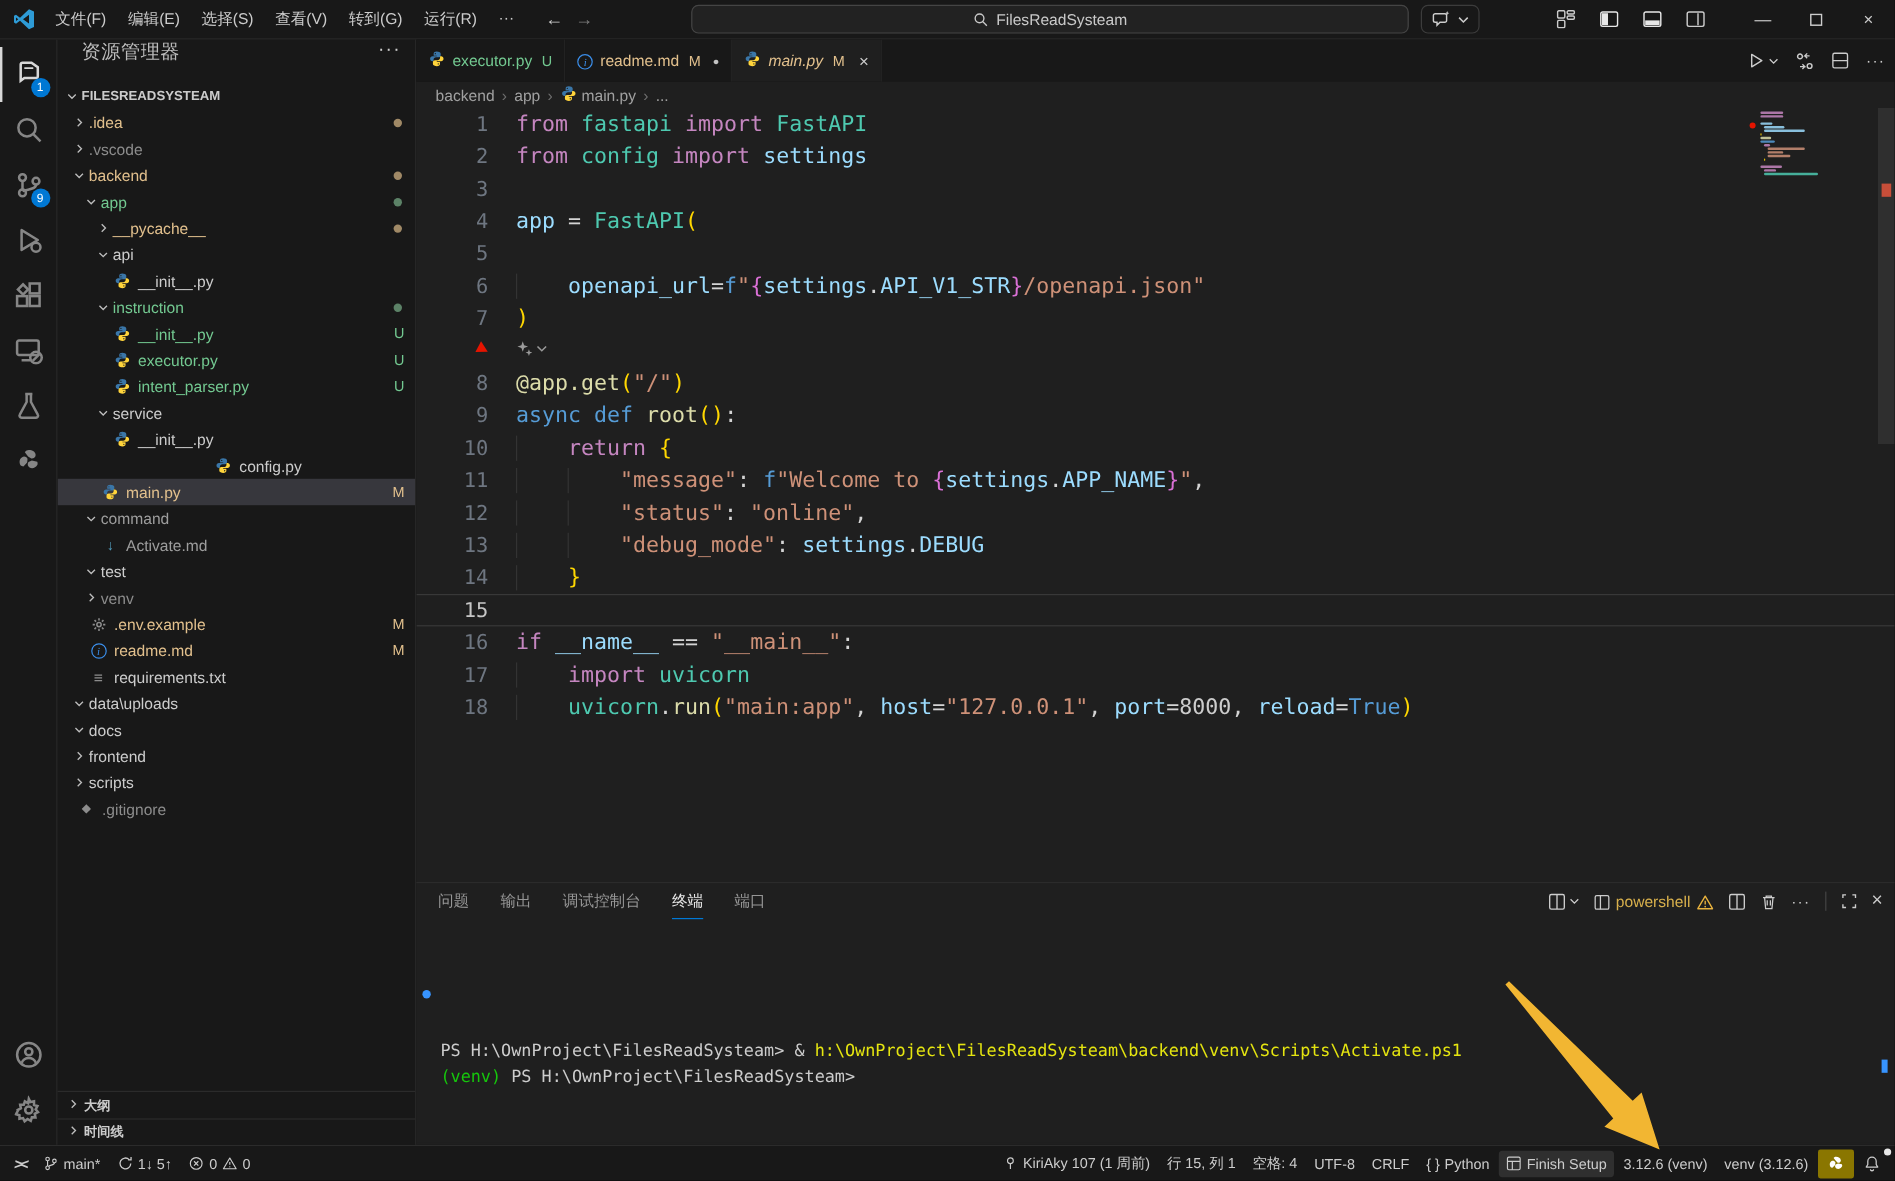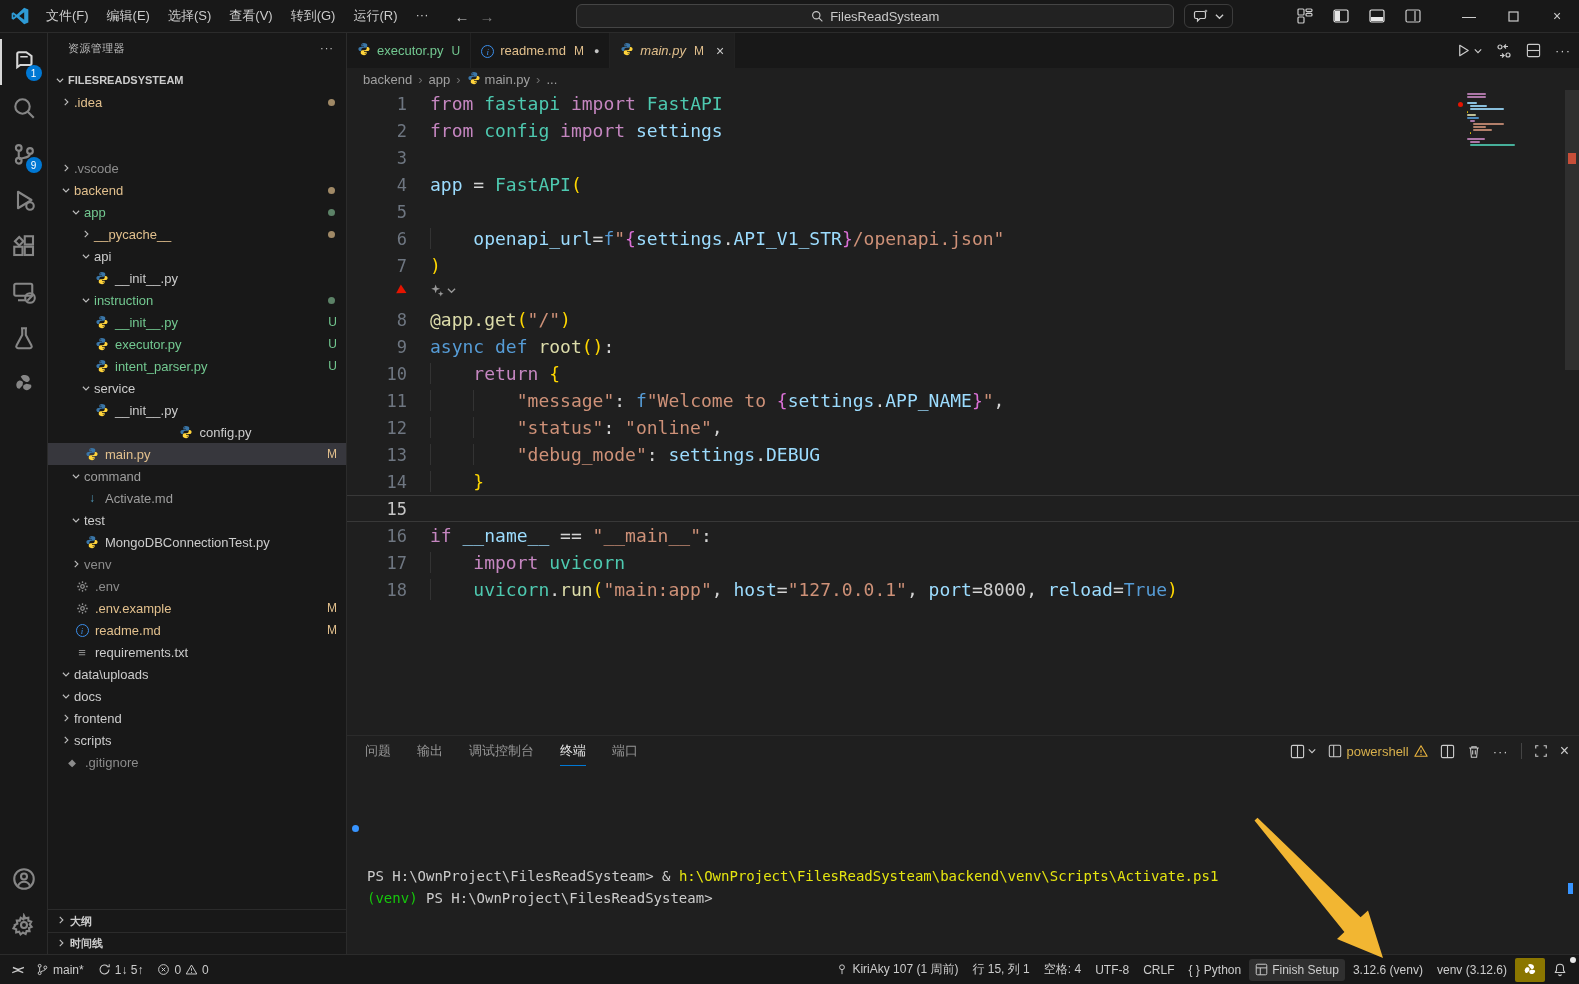--- a/index.html
+++ b/index.html
@@ -24,21 +24,21 @@
   
   .main{display:flex;height:921px;}
   .activitybar{width:48px;background:#181818;border-right:1px solid #2b2b2b;display:flex;flex-direction:column;align-items:center;padding-top:6px;}
   .act-item{position:relative;width:48px;height:46px;display:flex;align-items:center;justify-content:center;color:#868686;}
   .act-item.active{color:#d7d7d7;box-shadow:inset 2px 0 0 #d7d7d7;}
   .act-badge{position:absolute;right:6px;bottom:4px;min-width:16px;height:16px;border-radius:9px;background:#0078d4;
     color:#fff;font-size:10px;display:flex;align-items:center;justify-content:center;padding:0 3px;}
   .act-bottom{margin-top:auto;display:flex;flex-direction:column;align-items:center;padding-bottom:6px;}
   
   .sidebar{width:299px;background:#181818;border-right:1px solid #2b2b2b;display:flex;flex-direction:column;}
-  .sb-header{height:30px;display:flex;align-items:center;padding:0 12px 0 20px;color:#bdbdbd;font-size:11px;letter-spacing:.4px;}
+  .sb-header{height:30px;display:flex;align-items:flex-start;padding:0 12px 0 20px;color:#bdbdbd;font-size:16px;letter-spacing:.4px;}
   .sb-header .more{margin-left:auto;letter-spacing:1px;color:#ccc;}
   .tree{flex:1;overflow:hidden;padding-top:6px;position:relative;}
   .trow{position:relative;height:22px;display:flex;align-items:center;white-space:nowrap;color:#ccc;}
   .trow.selected{background:#37373d;}
   .trow .chev{width:16px;display:flex;justify-content:center;flex:0 0 16px;color:#bdbdbd;}
   .trow .ficon{width:16px;margin-right:5px;display:flex;justify-content:center;align-items:center;flex:0 0 16px;font-size:12px;}
   .trow .rootlbl{font-weight:bold;font-size:11px;}
   .trow .badge{position:absolute;right:9px;font-size:12px;}
   .trow .dot{position:absolute;right:11px;width:7px;height:7px;border-radius:50%;}
   .c-def{color:#cccccc}.c-green{color:#73C991}.c-tan{color:#E2C08D}.c-gray{color:#8C8C8C}.c-dim{color:#9d9d9d}.c-head{color:#cccccc}
@@ -74,21 +74,21 @@
   .minimap{position:absolute;top:3px;right:46px;width:66px;}
   .mm-bar{height:2px;margin-bottom:1px;border-radius:1px;}
   .mm-reddot{position:absolute;top:12px;right:116px;width:5px;height:5px;border-radius:50%;background:#e51400;}
   .vscroll{position:absolute;top:0;right:0;width:14px;height:280px;background:rgba(121,121,121,.18);}
   .ruler-red{position:absolute;top:63px;right:3px;width:8px;height:11px;background:#c74e39;}
   
   .panel{height:217px;border-top:1px solid #2b2b2b;background:#1f1f1f;position:relative;}
   .panel-tabs{height:30px;display:flex;align-items:center;gap:26px;padding-left:18px;font-size:13px;color:#969696;}
   .panel-tab.active{color:#e7e7e7;border-bottom:1px solid #0078d4;line-height:28px;height:29px;}
   .panel-toolbar{position:absolute;top:0;right:10px;height:30px;display:flex;align-items:center;gap:12px;color:#ccc;}
-  .pt-term{display:flex;align-items:flex-start;gap:5px;color:#d8b04c;}
+  .pt-term{display:flex;align-items:flex-end;gap:5px;color:#d8b04c;}
   .pt-div{width:1px;height:16px;background:#444;}
   .termbody{position:relative;padding:33px 0 0 20px;font-family:"DejaVu Sans Mono","Liberation Mono",monospace;font-size:14px;line-height:22px;color:#cccccc;white-space:pre;}
   .t-y{color:#e5e510}.t-g{color:#16c60c}.t-w{color:#cccccc}
   .cmd-dot{position:absolute;left:5px;top:59px;width:7px;height:7px;border-radius:50%;background:#3794ff;}
   .term-tick{position:absolute;right:6px;top:117px;width:5px;height:11px;background:#3794ff;}
   
   .statusbar{height:30px;background:#181818;border-top:1px solid #2b2b2b;display:flex;align-items:center;font-size:12px;color:#cccccc;}
   .sb-item{display:flex;align-items:center;gap:4px;padding:0 6px;height:22px;white-space:nowrap;}
   .sb-left{display:flex;align-items:center;padding-left:6px;gap:2px;}
   .sb-right{margin-left:auto;display:flex;align-items:center;padding-right:6px;gap:2px;}
@@ -263,21 +263,21 @@
           </div>
           <div class="trow" style="padding-left: 10px;">
             <span class="chev">
               <svg width="10" height="10" viewBox="0 0 16 16">
                 <path d="M6 3l5 5-5 5" fill="none" stroke="#bdbdbd" stroke-width="1.8"></path>
               </svg>
             </span>
             <span class="c-tan">.idea</span>
             <span class="dot" style="background: rgb(160, 137, 102);"></span>
           </div>
-          <div class="trow" style="padding-left: 10px; margin-top: 44px;">
+          <div class="trow" style="padding-left: 10px;">
             <span class="chev">
               <svg width="10" height="10" viewBox="0 0 16 16">
                 <path d="M6 3l5 5-5 5" fill="none" stroke="#bdbdbd" stroke-width="1.8"></path>
               </svg>
             </span>
             <span class="c-gray">.vscode</span>
           </div>
           <div class="trow" style="padding-left: 10px;">
             <span class="chev">
               <svg width="10" height="10" viewBox="0 0 16 16">
@@ -420,47 +420,27 @@
             <span class="c-dim">Activate.md</span>
           </div>
           <div class="trow" style="padding-left: 20px;">
             <span class="chev">
               <svg width="10" height="10" viewBox="0 0 16 16">
                 <path d="M3 6l5 5 5-5" fill="none" stroke="#bdbdbd" stroke-width="1.8"></path>
               </svg>
             </span>
             <span class="c-def">test</span>
           </div>
-          <div class="trow" style="padding-left: 30px;">
-            <span style="width: 6px;"></span>
-            <span class="ficon">
-              <svg width="14" height="14" viewBox="0 0 16 16">
-                <path fill="#3A76A8" d="M7.9 1C6.1 1 5 1.8 5 3.1V5h3v.6H3.9C2.6 5.6 1.6 6.6 1.6 8s1 2.4 2.3 2.4h1V8.9c0-1.3 1.1-2.3 2.4-2.3h2.4c1.1 0 2-.9 2-2V3.1C11.7 1.8 9.7 1 7.9 1zM6.6 2.5a.6.6 0 1 1 0 1.2.6.6 0 0 1 0-1.2z"></path>
-                <path fill="#FFD43B" d="M8.1 15c1.8 0 2.9-.8 2.9-2.1V11H8v-.6h4.1c1.3 0 2.3-1 2.3-2.4s-1-2.4-2.3-2.4h-1v1.5c0 1.3-1.1 2.3-2.4 2.3H6.3c-1.1 0-2 .9-2 2v1.5C4.3 14.2 6.3 15 8.1 15zm1.3-1.5a.6.6 0 1 1 0-1.2.6.6 0 0 1 0 1.2z"></path>
-              </svg>
-            </span>
-            <span class="c-def">MongoDBConnectionTest.py</span>
-          </div>
           <div class="trow" style="padding-left: 20px;">
             <span class="chev">
               <svg width="10" height="10" viewBox="0 0 16 16">
                 <path d="M6 3l5 5-5 5" fill="none" stroke="#bdbdbd" stroke-width="1.8"></path>
               </svg>
             </span>
             <span class="c-gray">venv</span>
-          </div>
-          <div class="trow" style="padding-left: 20px;">
-            <span style="width: 6px;"></span>
-            <span class="ficon">
-              <svg width="13" height="13" viewBox="0 0 16 16">
-                <circle cx="8" cy="8" r="2.2" fill="none" stroke="#8c8c8c" stroke-width="1.6"></circle>
-                <path d="M8 1.5v2.3M8 12.2v2.3M1.5 8h2.3M12.2 8h2.3M3.4 3.4l1.6 1.6M11 11l1.6 1.6M12.6 3.4L11 5M5 11l-1.6 1.6" stroke="#8c8c8c" stroke-width="1.6"></path>
-              </svg>
-            </span>
-            <span class="c-gray">.env</span>
           </div>
           <div class="trow" style="padding-left: 20px;">
             <span style="width: 6px;"></span>
             <span class="ficon">
               <svg width="13" height="13" viewBox="0 0 16 16">
                 <circle cx="8" cy="8" r="2.2" fill="none" stroke="#8c8c8c" stroke-width="1.6"></circle>
                 <path d="M8 1.5v2.3M8 12.2v2.3M1.5 8h2.3M12.2 8h2.3M3.4 3.4l1.6 1.6M11 11l1.6 1.6M12.6 3.4L11 5M5 11l-1.6 1.6" stroke="#8c8c8c" stroke-width="1.6"></path>
               </svg>
             </span>
             <span class="c-tan">.env.example</span>

